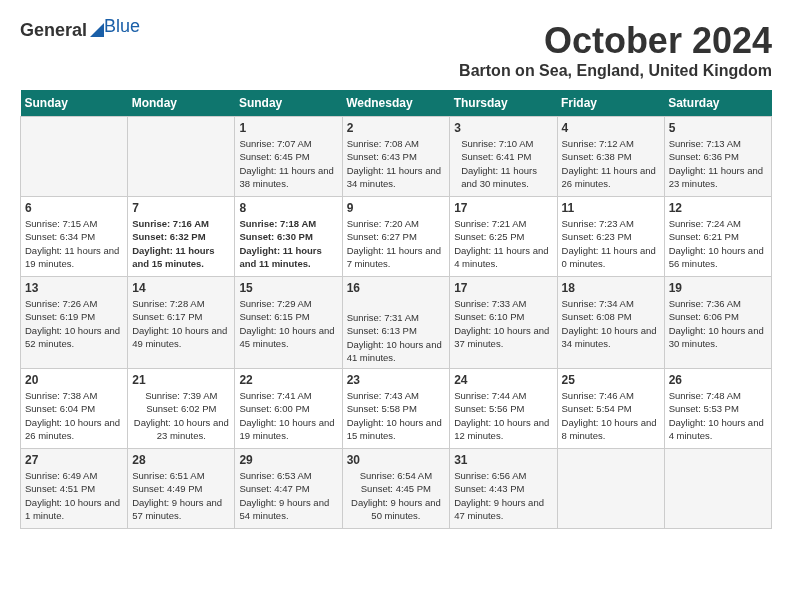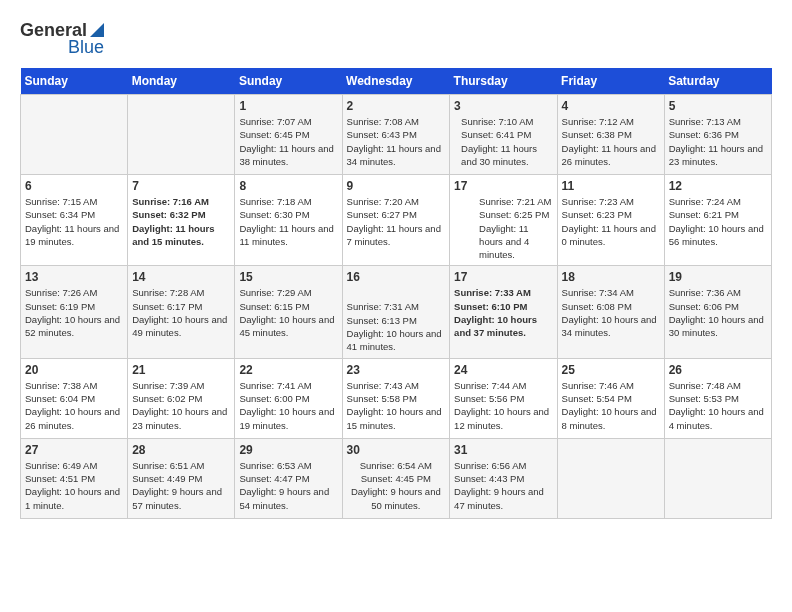--- a/index.html
+++ b/index.html
@@ -11,22 +11,22 @@
       padding: 20px;
     }
     .header-section {
       display: flex;
       align-items: flex-start;
       justify-content: space-between;
       margin-bottom: 10px;
     }
     .logo {
       display: flex;
-      flex-direction: column;
-      align-items: flex-end;
+      flex-direction: row;
+      align-items: flex-start;
     }
     .logo-top-line {
       display: flex;
       align-items: center;
     }
     .title-section {
       text-align: right;
     }
     .month-title {
       font-size: 36px;
@@ -37,21 +37,21 @@
       font-size: 16px;
       color: #333;
       font-weight: bold;
     }
     table {
       width: 100%;
       border-collapse: collapse;
       font-size: 10px;
     }
     thead tr th {
-      background-color: #1d4ed8;
+      background-color: #0f766e;
       color: #fff;
       padding: 6px 4px;
       text-align: left;
       font-size: 12px;
       font-weight: bold;
     }
     tbody tr td {
       border: 1px solid #ccc;
       vertical-align: top;
       padding: 4px;
@@ -88,20 +88,24 @@
     <div class="logo-top-line">
       <span style="font-size:18px;font-weight:bold;color:#333;">General</span>
       <span style="display:inline-block;margin-left:3px;margin-top:2px;">
         <svg width="14" height="14" viewBox="0 0 14 14">
             <polygon points="0,14 14,14 14,0" fill="#1a5fa8"></polygon>
           </svg>
       </span>
     </div>
     <span style="font-size:18px;font-weight:normal;color:#1a5fa8;margin-top:-4px;">Blue</span>
   </div>
+  <div class="title-section">
+    <div class="month-title">October 2024</div>
+    <div class="location-title">Barton on Sea, England, United Kingdom</div>
+  </div>
 </div>
 
 <table>
   <thead>
     <tr>
     <th>Sunday</th>
         <th>Monday</th>
         <th>Sunday</th>
         <th>Wednesday</th>
         <th>Thursday</th>
@@ -152,33 +156,33 @@
 Daylight: 11 hours and 19 minutes.</div>
         </td>
         <td>
           <div class="day-number">7</div>
           <div class="day-info" style="white-space: pre-line; font-weight: bold;">Sunrise: 7:16 AM
 Sunset: 6:32 PM
 Daylight: 11 hours and 15 minutes.</div>
         </td>
         <td>
           <div class="day-number">8</div>
-          <div class="day-info" style="white-space: pre-line;">Sunrise: 7:18 AM
+          <div class="day-info" style="white-space: pre-line; font-weight: bold;">Sunrise: 7:18 AM
 Sunset: 6:30 PM
 Daylight: 11 hours and 11 minutes.</div>
         </td>
         <td>
           <div class="day-number">9</div>
           <div class="day-info" style="white-space: pre-line;">Sunrise: 7:20 AM
 Sunset: 6:27 PM
 Daylight: 11 hours and 7 minutes.</div>
         </td>
         <td>
           <div class="day-number">17</div>
-          <div class="day-info" style="white-space: pre-line; margin-left: 25px;">Sunrise: 7:21 AM
+          <div class="day-info" style="white-space: pre-line;">Sunrise: 7:21 AM
 Sunset: 6:25 PM
 Daylight: 11 hours and 4 minutes.</div>
         </td>
         <td>
           <div class="day-number">11</div>
           <div class="day-info" style="white-space: pre-line;">Sunrise: 7:23 AM
 Sunset: 6:23 PM
 Daylight: 11 hours and 0 minutes.</div>
         </td>
         <td>
@@ -208,21 +212,21 @@
 Daylight: 10 hours and 45 minutes.</div>
         </td>
         <td>
           <div class="day-number">16</div>
           <div class="day-info" style="white-space: pre-line; margin-top: 16px;">Sunrise: 7:31 AM
 Sunset: 6:13 PM
 Daylight: 10 hours and 41 minutes.</div>
         </td>
         <td>
           <div class="day-number">17</div>
-          <div class="day-info" style="white-space: pre-line; font-weight: bold;">Sunrise: 7:33 AM
+          <div class="day-info" style="white-space: pre-line;">Sunrise: 7:33 AM
 Sunset: 6:10 PM
 Daylight: 10 hours and 37 minutes.</div>
         </td>
         <td>
           <div class="day-number">18</div>
           <div class="day-info" style="white-space: pre-line;">Sunrise: 7:34 AM
 Sunset: 6:08 PM
 Daylight: 10 hours and 34 minutes.</div>
         </td>
         <td>
@@ -234,21 +238,21 @@
       </tr>
       <tr>
         <td>
           <div class="day-number">20</div>
           <div class="day-info" style="white-space: pre-line;">Sunrise: 7:38 AM
 Sunset: 6:04 PM
 Daylight: 10 hours and 26 minutes.</div>
         </td>
         <td>
           <div class="day-number">21</div>
-          <div class="day-info" style="white-space: pre-line;">Sunrise: 7:39 AM
+          <div class="day-info" style="white-space: pre-line; text-align: center;">Sunrise: 7:39 AM
 Sunset: 6:02 PM
 Daylight: 10 hours and 23 minutes.</div>
         </td>
         <td>
           <div class="day-number">22</div>
           <div class="day-info" style="white-space: pre-line;">Sunrise: 7:41 AM
 Sunset: 6:00 PM
 Daylight: 10 hours and 19 minutes.</div>
         </td>
         <td>

